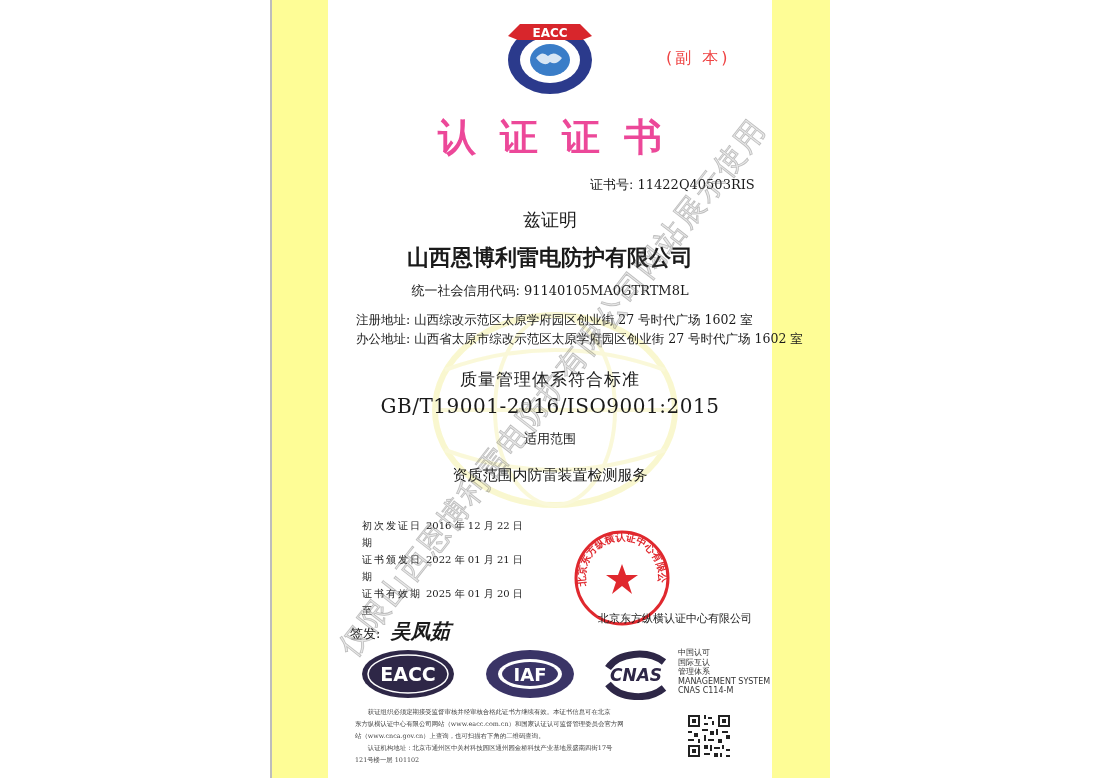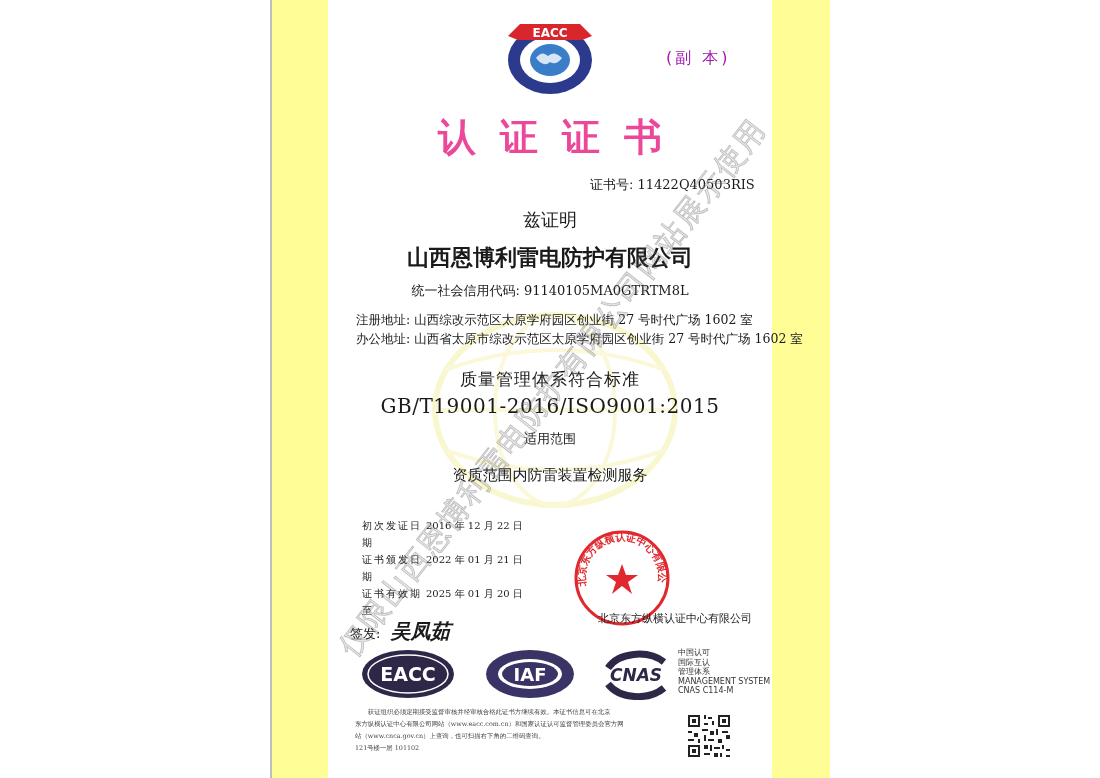--- a/index.html
+++ b/index.html
@@ -7,21 +7,21 @@
          font-family:"DejaVu Serif", "Liberation Serif", serif; color:#1a1a1a; }
   .band { position:absolute; top:0; height:778px; background:#fefd96; }
   .band.left { left:270px; width:58px; border-left:2px solid #bdbdbd; box-sizing:border-box; }
   .band.right { left:772px; width:58px; }
   .paper { position:absolute; left:328px; top:0; width:444px; height:778px; background:#ffffff; }
   .abs { position:absolute; }
   .center { left:0; right:0; text-align:center; }
 
   
   .logo { position:absolute; left:502px; top:14px; width:96px; height:82px; }
-  .copy-mark { left:666px; top:48px; font-size:16px; font-family:"DejaVu Sans", sans-serif; letter-spacing:3px; color:#a21caf; }
+  .copy-mark { left:666px; top:48px; font-size:16px; font-family:"DejaVu Sans", sans-serif; letter-spacing:3px; color:#ef4444; }
 
   .title { top:112px; font-size:38px; font-weight:bold; letter-spacing:24px; color:#ec4899; font-family:"DejaVu Sans", sans-serif; padding-left:24px; }
   .certno { left:590px; top:176px; font-size:13px; }
   .hereby { top:208px; font-size:18px; font-family:"DejaVu Sans", sans-serif;text-align:center; }
   .company { top:243px; font-size:22px; font-weight:bold; font-family:"DejaVu Sans", sans-serif; }
   .credit { top:282px; font-size:13px; }
   .addr { left:356px; font-size:12.5px; white-space:nowrap; }
   .std-name { top:368px; font-size:17px; font-family:"DejaVu Sans", sans-serif; letter-spacing:1px; }
   .std-code { top:394px; font-size:20px; letter-spacing:0.5px; }
   .scope-label { top:430px; font-size:13px; font-family:"DejaVu Sans", sans-serif; }
@@ -155,20 +155,21 @@
   <div>国际互认</div>
   <div>管理体系</div>
   <div>MANAGEMENT SYSTEM</div>
   <div>CNAS C114-M</div>
 </div>
 
 <div class="abs footer">
   <div style="text-indent:2em;">获证组织必须定期接受监督审核并经审核合格此证书方继续有效。本证书信息可在北京</div>
   <div>东方纵横认证中心有限公司网站（www.eacc.com.cn）和国家认证认可监督管理委员会官方网</div>
   <div>站（www.cnca.gov.cn）上查询，也可扫描右下角的二维码查询。</div>
+  <div style="text-indent:2em;">认证机构地址：北京市通州区中关村科技园区通州园金桥科技产业基地景盛南四街17号</div>
   <div>121号楼一层 101102</div>
 </div>
 
 <svg class="qr" viewBox="0 0 23 23">
   <rect width="23" height="23" fill="#fff"></rect>
   <g fill="#222">
     <rect x="1" y="1" width="6" height="6"></rect>
       <rect x="2" y="2" width="4" height="4" fill="#fff"></rect>
       <rect x="3" y="3" width="2" height="2"></rect>
     <rect x="16" y="1" width="6" height="6"></rect>

